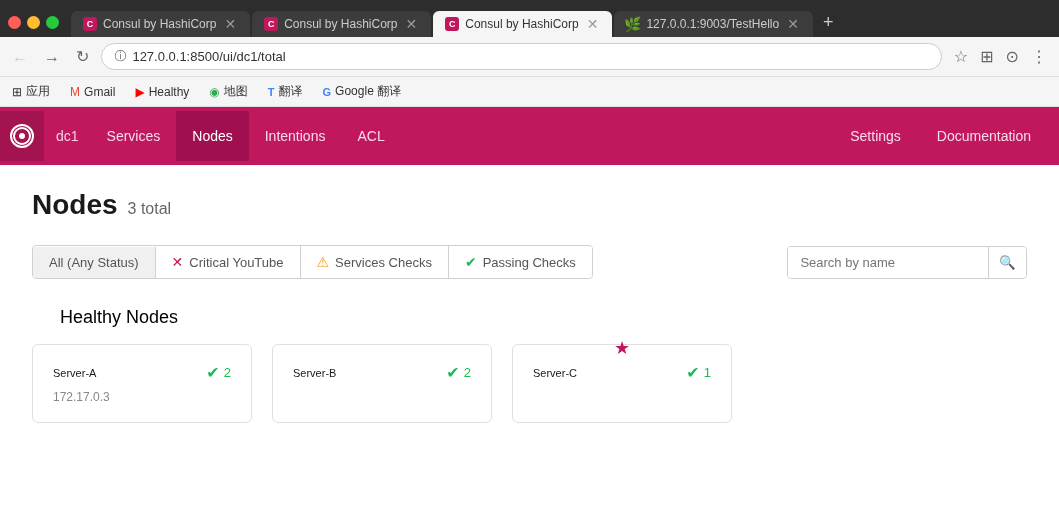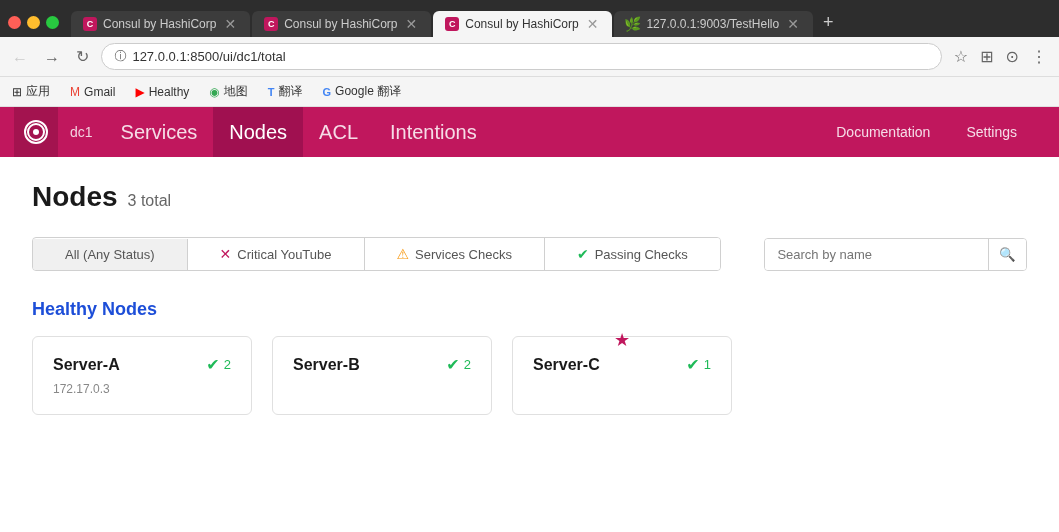--- a/index.html
+++ b/index.html
@@ -31,58 +31,58 @@
     .toolbar-btn { background: none; border: none; cursor: pointer; color: #666; font-size: 16px; padding: 4px; border-radius: 3px; }
 
     .bookmarks-bar { background: #f5f5f5; padding: 4px 8px; display: flex; align-items: center; gap: 12px; border-bottom: 1px solid #e0e0e0; font-size: 12px; }
     .bookmark { display: flex; align-items: center; gap: 4px; color: #333; cursor: pointer; padding: 2px 4px; border-radius: 3px; }
     .bookmark-icon { font-size: 12px; }
 
     
     .app-content { background: #fff; }
 
     
-    .consul-nav { background: #c0175d; display: flex; align-items: center; padding: 14px; height: 50px; }
+    .consul-nav { background: #c0175d; display: flex; align-items: center; padding: 0; height: 58px; }
     .consul-logo { width: 44px; height: 50px; display: flex; align-items: center; justify-content: center; background: rgba(0,0,0,0.15); }
     .consul-logo-icon { width: 24px; height: 24px; border: 2px solid white; border-radius: 50%; display: flex; align-items: center; justify-content: center; color: white; font-size: 11px; font-weight: bold; }
     .nav-datacenter { color: rgba(255,255,255,0.8); padding: 0 12px; font-size: 14px; cursor: pointer; }
     .nav-items { display: flex; align-items: center; flex: 1; }
-    .nav-item { color: rgba(255,255,255,0.85); padding: 0 16px; height: 50px; display: flex; align-items: center; font-size: 20px; cursor: pointer; text-decoration: none; }
+    .nav-item { color: rgba(255,255,255,0.85); padding: 0 16px; height: 50px; display: flex; align-items: center; font-size: 14px; cursor: pointer; text-decoration: none; }
     .nav-item.active { background: #a01050; color: white; }
     .nav-right { display: flex; align-items: center; gap: 4px; margin-right: 12px; }
     .nav-right-btn { color: rgba(255,255,255,0.85); padding: 0 16px; height: 50px; display: flex; align-items: center; font-size: 14px; cursor: pointer; }
 
     
     .page-content { padding: 24px 32px; background: #fff; min-height: 380px; }
     .page-header { margin-bottom: 24px; }
     .page-title { font-size: 28px; font-weight: 600; color: #1a1a1a; display: flex; align-items: baseline; gap: 10px; }
     .page-title-count { font-size: 16px; font-weight: 400; color: #666; }
 
     
     .filter-bar { display: flex; align-items: center; justify-content: space-between; margin-bottom: 28px; }
     .filter-buttons { display: flex; align-items: center; gap: 0; border: 1px solid #d0d0d0; border-radius: 4px; overflow: hidden; }
-    .filter-btn { padding: 8px 32px; background: #fff; border: none; border-right: 1px solid #d0d0d0; color: #555; font-size: 13px; cursor: pointer; display: flex; align-items: center; gap: 6px; white-space: nowrap; }
+    .filter-btn { padding: 8px 16px; background: #fff; border: none; border-right: 1px solid #d0d0d0; color: #555; font-size: 13px; cursor: pointer; display: flex; align-items: center; gap: 6px; white-space: nowrap; }
     .filter-btn:last-child { border-right: none; }
     .filter-btn.active { background: #f0f0f0; }
     .filter-icon-critical { color: #c0175d; font-size: 14px; }
     .filter-icon-warning { color: #f89406; font-size: 14px; }
     .filter-icon-passing { color: #1fba58; font-size: 14px; }
 
-    .search-container { display: flex; align-items: center; border: 1px solid #d0d0d0; border-radius: 4px; overflow: hidden; gap: 23px; }
+    .search-container { display: flex; align-items: center; border: 1px solid #d0d0d0; border-radius: 4px; overflow: hidden; }
     .search-input { padding: 8px 12px; border: none; outline: none; font-size: 13px; color: #999; width: 200px; }
     .search-btn { padding: 8px 10px; background: #fff; border: none; border-left: 1px solid #d0d0d0; cursor: pointer; color: #666; }
 
     
-    .nodes-section-title { font-size: 18px; font-weight: 700; color: #1d4ed8; margin-bottom: 16px; }
+    .nodes-section-title { font-size: 18px; font-weight: 400; color: #000000; margin-bottom: 16px; margin-left: 28px; }
 
     
     .node-cards { display: flex; gap: 20px; flex-wrap: wrap; }
     .node-card { background: #fff; border: 1px solid #e0e0e0; border-radius: 6px; padding: 18px 20px; min-width: 220px; width: 220px; position: relative; cursor: pointer; }
     .node-card-header { display: flex; align-items: center; justify-content: space-between; margin-bottom: 8px; }
-    .node-name { font-size: 16px; font-weight: 700; color: #1a1a1a; }
+    .node-name { font-size: 11px; font-weight: 400; color: #1a1a1a; }
     .node-checks { display: flex; align-items: center; gap: 4px; color: #1fba58; font-size: 13px; font-weight: 500; }
     .check-icon { font-size: 16px; }
     .node-ip { font-size: 12px; color: #888; }
     .node-star { position: absolute; top: -8px; left: 50%; transform: translateX(-50%); }
     .star-icon { color: #c0175d; font-size: 18px; }
   </style>
 </head>
 <body>
 
 <div class="browser-chrome">
@@ -178,29 +178,29 @@
       </div>
       <span class="nav-datacenter">dc1</span>
       <div class="nav-items">
         <a class="nav-item">
           <span>Services</span>
         </a>
         <a class="nav-item active">
           <span>Nodes</span>
         </a>
         <a class="nav-item">
+          <span>Intentions</span>
+        </a>
+        <a class="nav-item">
           <span>ACL</span>
         </a>
-        <a class="nav-item">
-          <span>Intentions</span>
-        </a>
       </div>
       <div class="nav-right">
+        <span class="nav-right-btn">Settings</span>
         <span class="nav-right-btn">Documentation</span>
-        <span class="nav-right-btn">Settings</span>
       </div>
     </nav>
 
     <div class="page-content">
 
       <div class="page-header">
         <h1 class="page-title">
           <span>Nodes</span>
           <span class="page-title-count">3 total</span>
         </h1>

